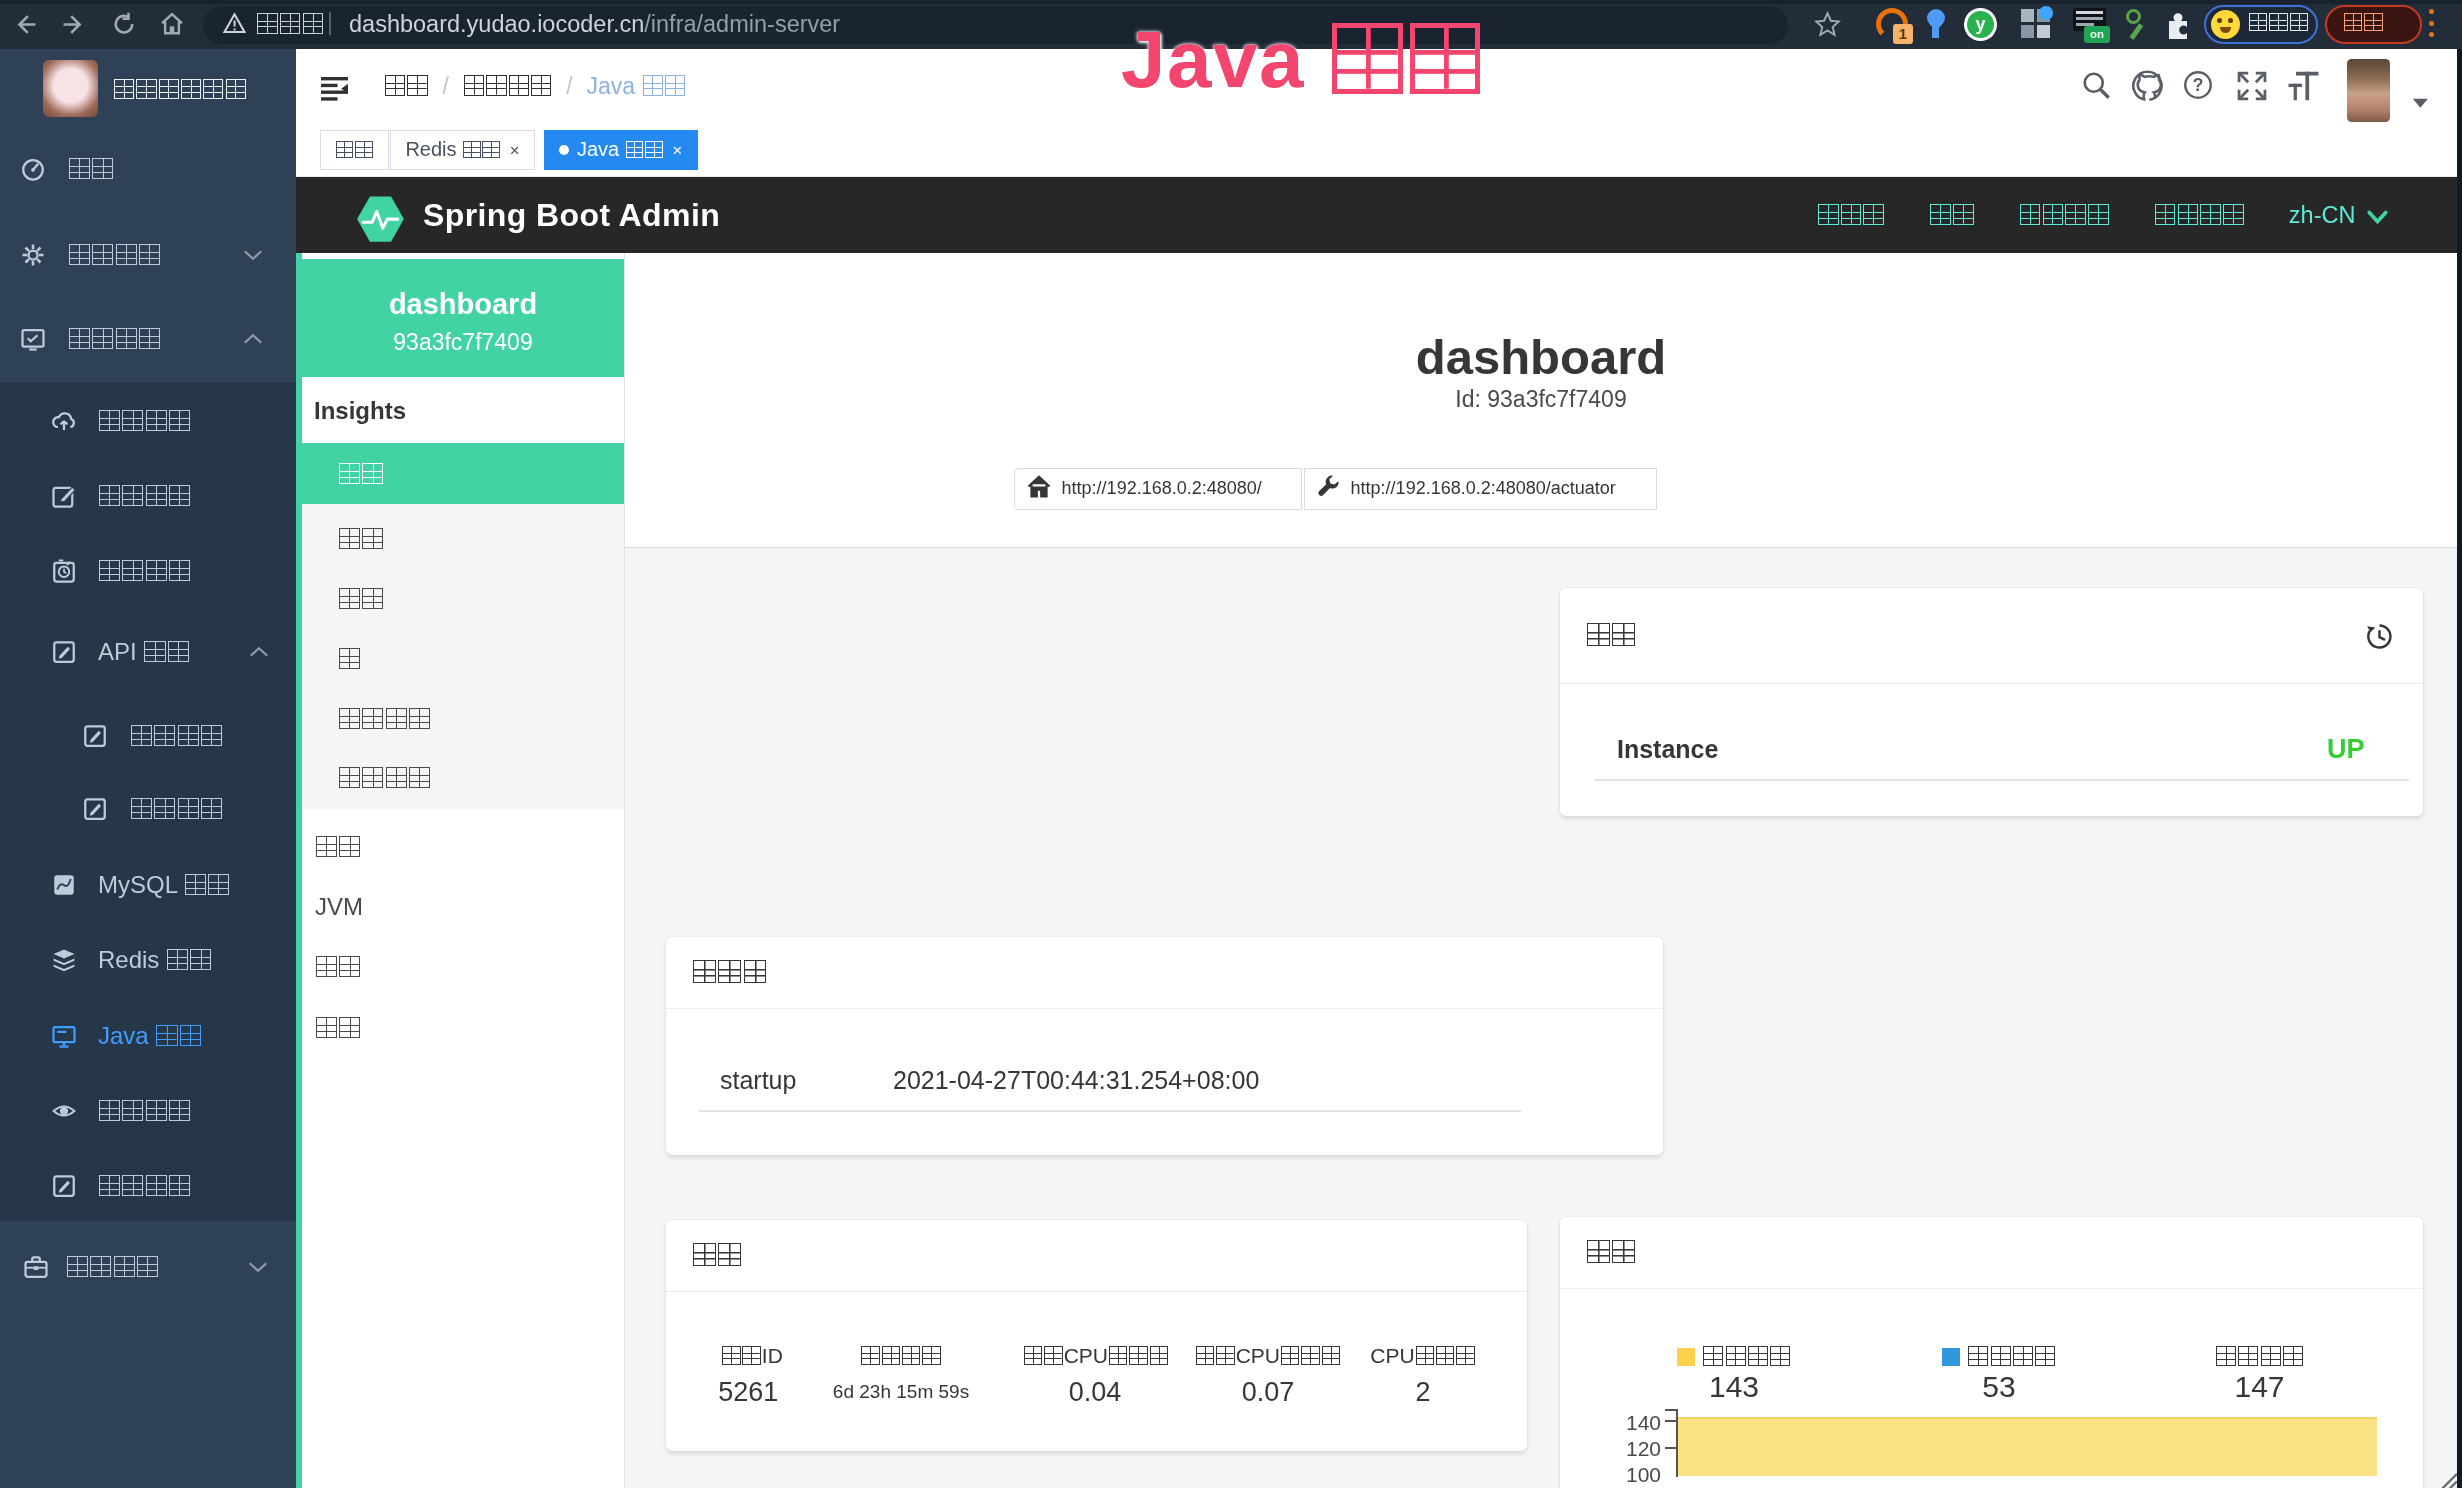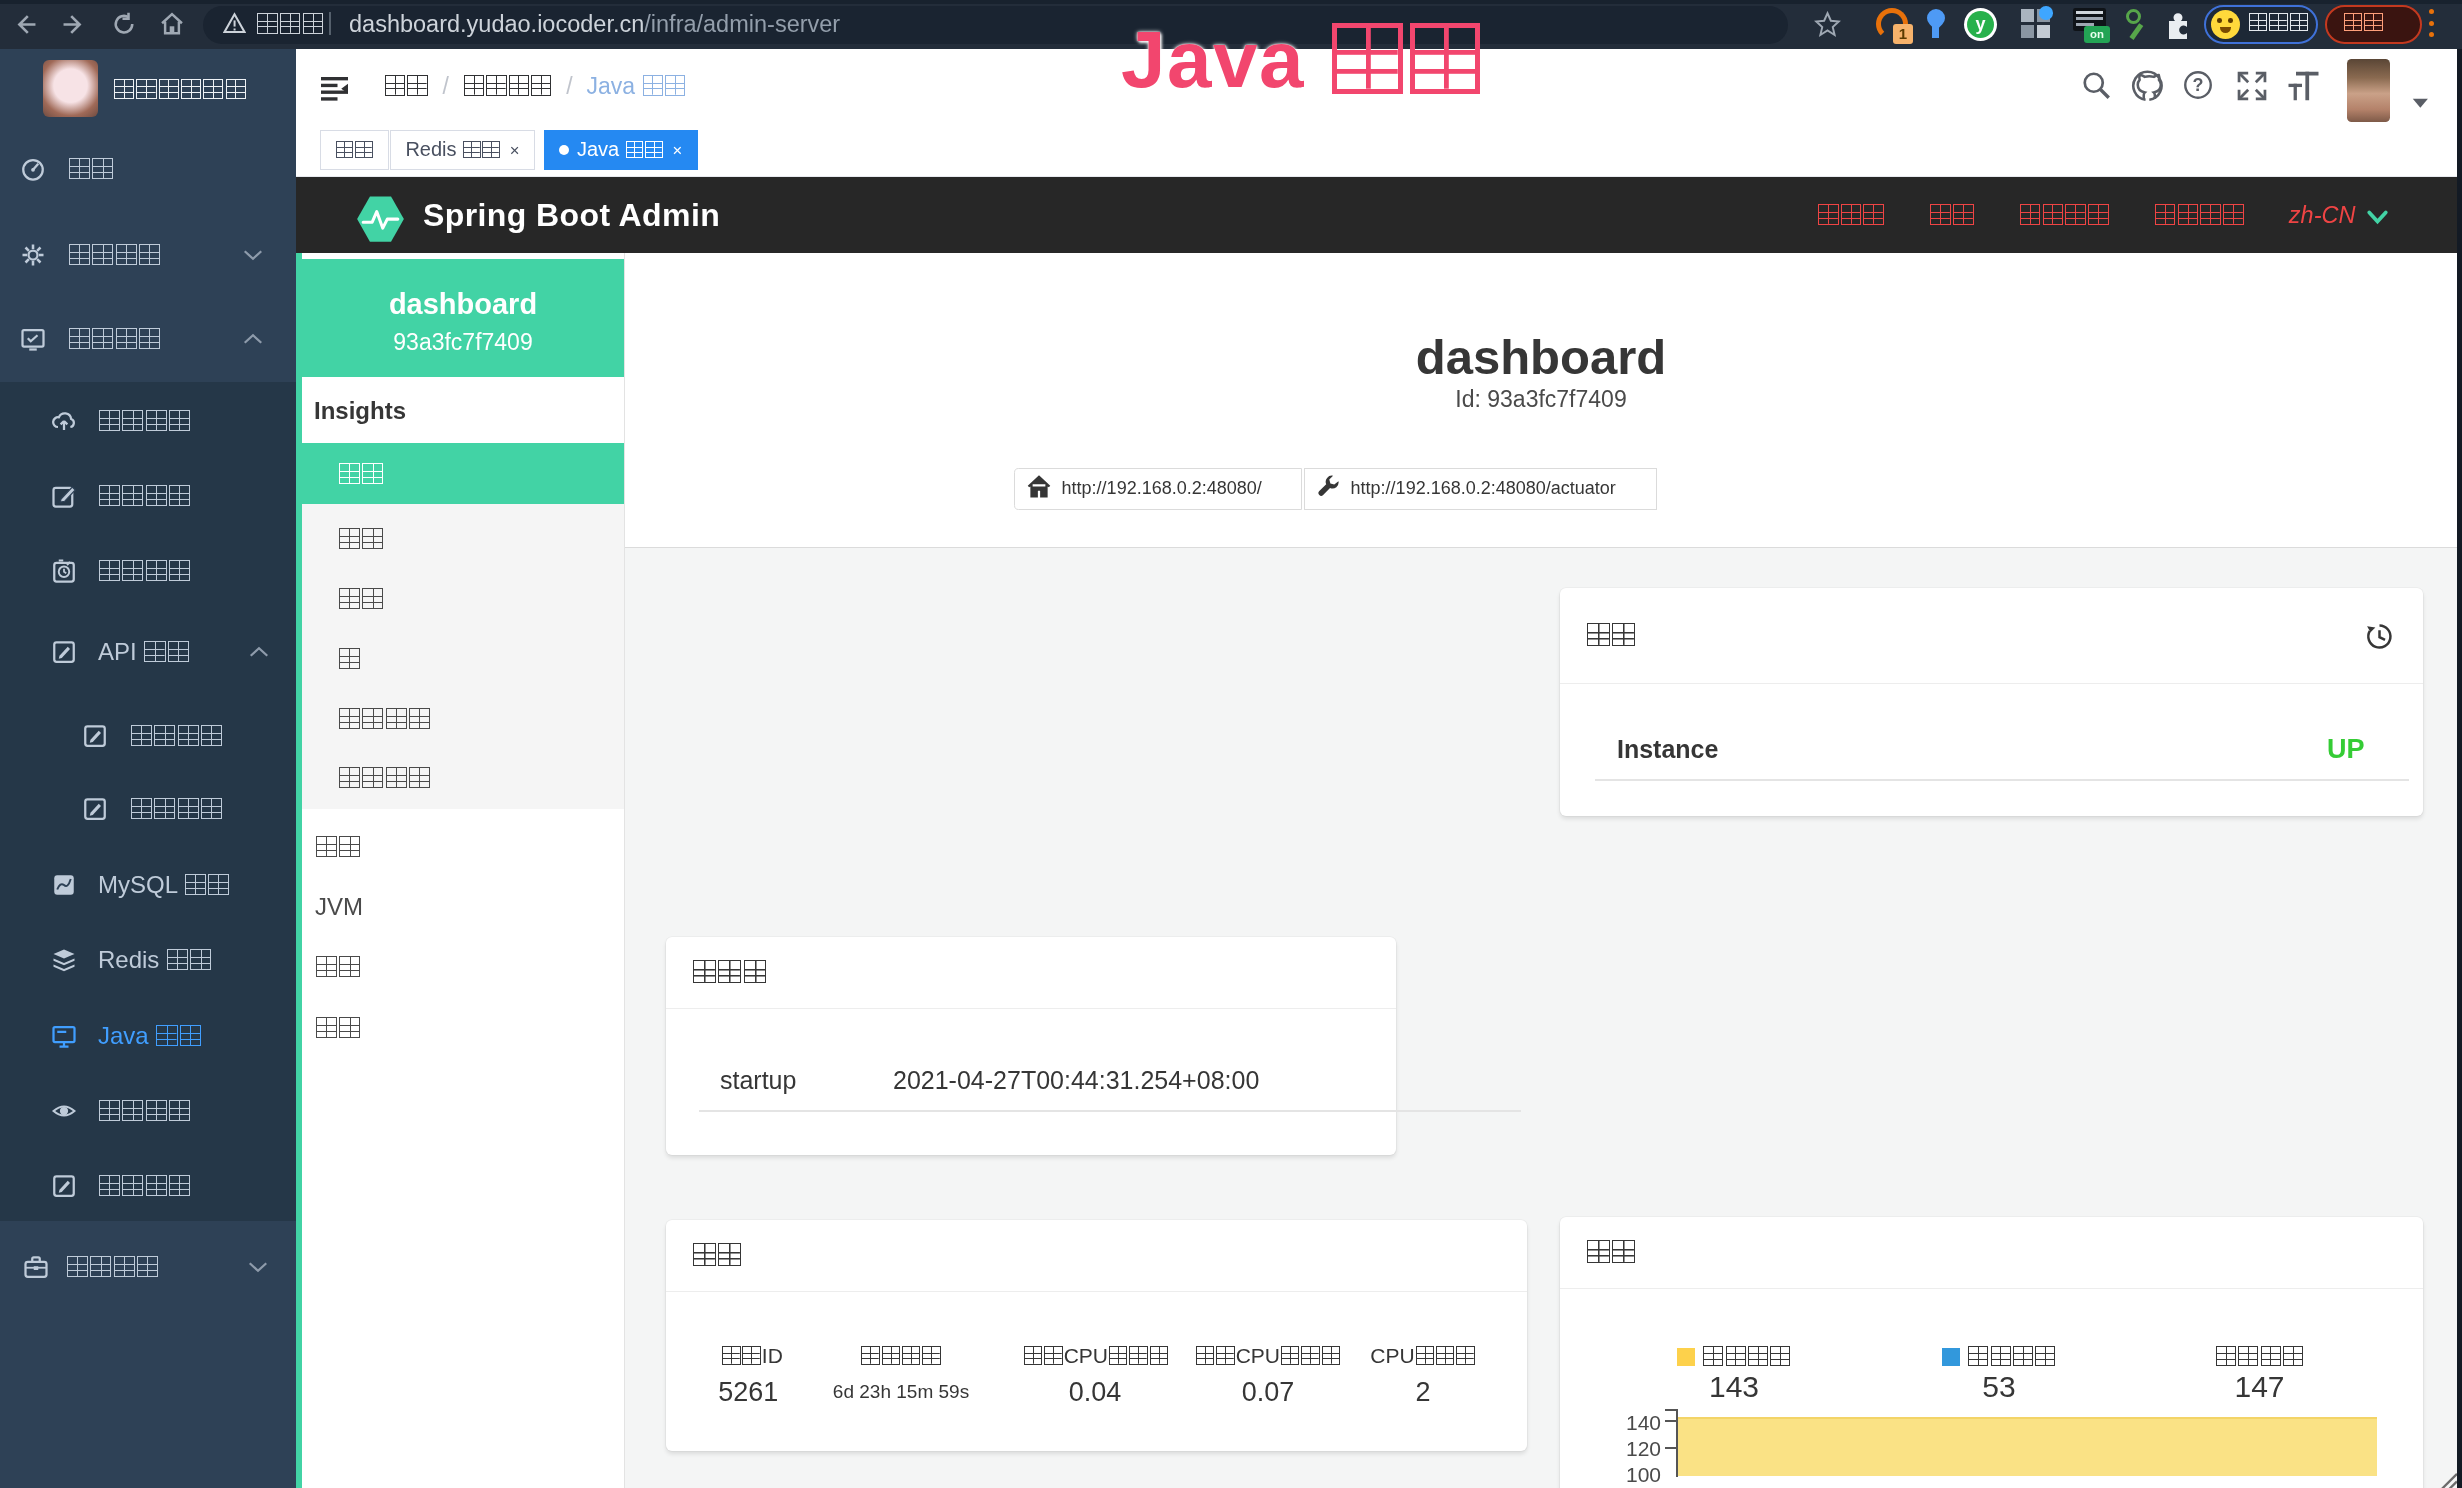--- a/index.html
+++ b/index.html
@@ -29,21 +29,21 @@
 #navbar{left:296px;top:49px;width:2167px;height:77px;background:#fff;border-bottom:0.8px solid #f1f1f1;}
 .bc{font-size:23px;white-space:nowrap;}
 
 #tags{left:296px;top:125px;width:2167px;height:52px;background:#fff;border-bottom:1.5px solid #e8eaef;}
 .tag{position:absolute;top:5.3px;height:40px;line-height:37px;border:1.5px solid #d8dce5;background:#fff;color:#495060;font-size:20px;padding:0 14.4px;white-space:nowrap;}
 .tag.act{background:#2589f2;border-color:#2589f2;color:#fff;}
 .tag .dot{display:inline-block;width:10px;height:10px;border-radius:50%;background:#fff;margin-right:7.6px;vertical-align:1.5px;}
 .tag .x{display:inline-block;margin-left:9px;font-size:16.7px;}
 
 #sbahead{left:296px;top:177px;width:2161px;height:76px;background:#272727;color:#fff;}
-#sbahead .links{position:absolute;top:0;right:68px;height:76px;line-height:76px;font-size:23.5px;color:#ef4444;white-space:nowrap;font-style:italic;}
+#sbahead .links{position:absolute;top:0;right:68px;height:76px;line-height:76px;font-size:23.5px;color:#5eead4;white-space:nowrap;}
 #sbahead .links span{margin-left:44px;}
 
 #sbaside{left:296px;top:253px;width:329px;height:1236px;background:#fff;border-left:6px solid #42d3a5;border-right:1.5px solid #e3e3e3;}
 #sbaside .ghead{position:absolute;left:0;top:6px;width:322px;height:118px;background:#42d3a5;color:#fff;text-align:center;}
 #sbaside .lbl{position:absolute;left:12px;top:144px;font-size:24px;font-weight:bold;color:#363636;}
 .sitem{position:absolute;left:0;width:322px;height:61px;line-height:61px;font-size:24px;color:#4a4a4a;padding-left:36px;}
 .sitem.top{padding-left:13px;}
 .sitem.act{background:#42d3a5;color:#fff;}
 
 #sbamain{left:625px;top:253px;width:1832px;height:1236px;background:#fff;}
@@ -340,21 +340,21 @@
 <div class="hd" style="height:96px;line-height:95px"><i class="cj"></i><i class="cj"></i></div>
 <svg class="abs" style="left:805px;top:34px" width="29" height="29" viewBox="0 0 42 42">
         <path d="M21 5 a16 16 0 1 1 -14 8" stroke="#363636" stroke-width="3.6" fill="none"></path>
         <path d="M3 6 L8 15 L15 8 Z" fill="#363636"></path>
         <path d="M21 12 V22 L29 26" stroke="#363636" stroke-width="3.6" fill="none"></path>
       </svg>
 <div class="trow" style="left:57px;top:143px;font-weight:bold">Instance</div>
 <div class="trow" style="left:767px;top:143px;font-weight:bold;color:#35cc35;font-size:27px">UP</div>
 <div class="rline" style="left:35px;top:191px;width:814px"></div>
 </div>
-<div class="card" style="left:41px;top:684px;width:730px;height:218px">
+<div class="card" style="left:41px;top:684px;width:997px;height:218px">
 <div class="hd"><i class="cj"></i><i class="cj"></i><i class="cj"></i></div>
 <div class="trow" style="left:54px;top:125px">startup</div>
 <div class="trow" style="left:227px;top:125px">2021-04-27T00:44:31.254+08:00</div>
 <div class="rline" style="left:33px;top:173px;width:822px"></div>
 </div>
 <div class="card" style="left:41px;top:967px;width:861px;height:231px">
 <div class="hd"><i class="cj"></i><i class="cj"></i></div>
 <div class="trow" style="left:0;top:118px;width:172px;text-align:center;font-size:21px"><i class="cj"></i><i class="cj"></i>ID</div>
 <div class="trow" style="left:149px;top:118px;width:172px;text-align:center;font-size:21px"><i class="cj"></i><i class="cj"></i><i class="cj"></i><i class="cj"></i></div>
 <div class="trow" style="left:344px;top:118px;width:172px;text-align:center;font-size:21px"><i class="cj"></i><i class="cj"></i>CPU<i class="cj"></i><i class="cj"></i><i class="cj"></i></div>

